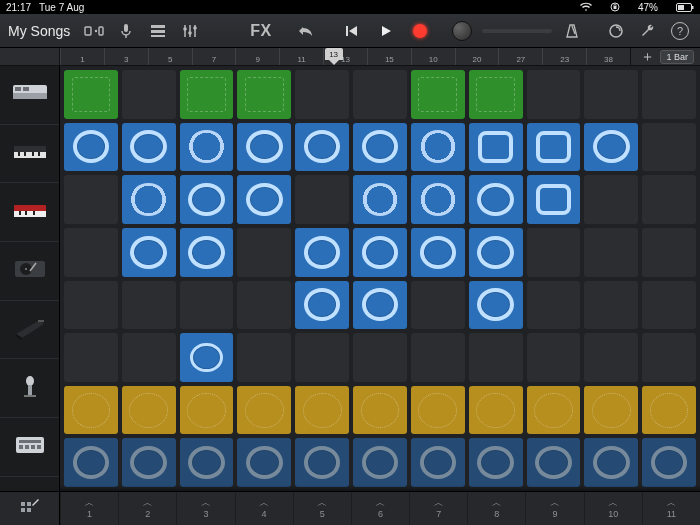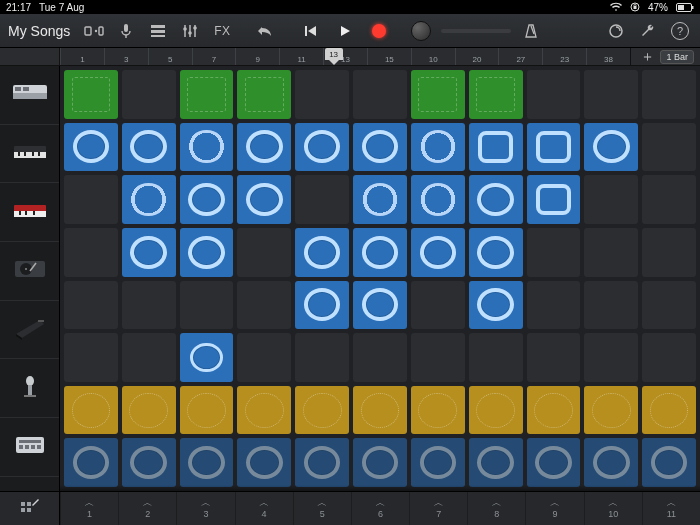--- a/index.html
+++ b/index.html
@@ -16,21 +16,21 @@
   .status-bar {
     height: 14px;
     display: flex;
     align-items: center;
     padding: 0 6px;
     font-size: 10px;
     color: #eee;
     background: #000;
   }
   .status-left { flex: 0 0 auto; display: flex; gap: 8px; }
-  .status-right { margin-left: auto; display: flex; gap: 8px; align-items: center; }
+  .status-right { margin-left: auto; display: flex; gap: 18px; align-items: center; }
   .wifi, .battery, .lock { display:inline-flex; }
   
   .toolbar {
     height: 34px;
     background: linear-gradient(#2f3236,#27292c);
     border-bottom: 1px solid #000;
     display: flex;
     align-items: center;
     padding: 0 6px;
     gap: 4px;
@@ -39,21 +39,21 @@
     font-size: 14px;
     font-weight: 400;
     color: #e8e8e8;
     padding: 0 6px 0 2px;
   }
   .tb-btn {
     width: 28px; height: 26px;
     display:flex; align-items:center; justify-content:center;
     color:#bdbdbd;
   }
-  .tb-btn.wide { width:auto; padding:0 6px; font-size:12px; font-weight:400; letter-spacing:0.5px;}
+  .tb-btn.wide { width:auto; padding:0 6px; font-size:16px; font-weight:700; letter-spacing:0.5px;margin-left:36px;}
   .tb-sep { width: 6px; }
   .tb-center { margin-left: 10px; display:flex; align-items:center; gap:6px; }
   .record-dot { width:14px; height:14px; border-radius:50%; background:#ff3b30; box-shadow:0 0 4px #ff3b30; }
   .master-knob {
     width: 20px; height:20px; border-radius:50%;
     background: radial-gradient(circle at 30% 30%, #666, #2a2a2a);
     border:1px solid #111;
   }
   .master-track { width: 70px; height:4px; background:#3a3c40; border-radius:2px; margin-left:4px; position:relative; }
   .metronome svg { width:16px; height:16px; }

